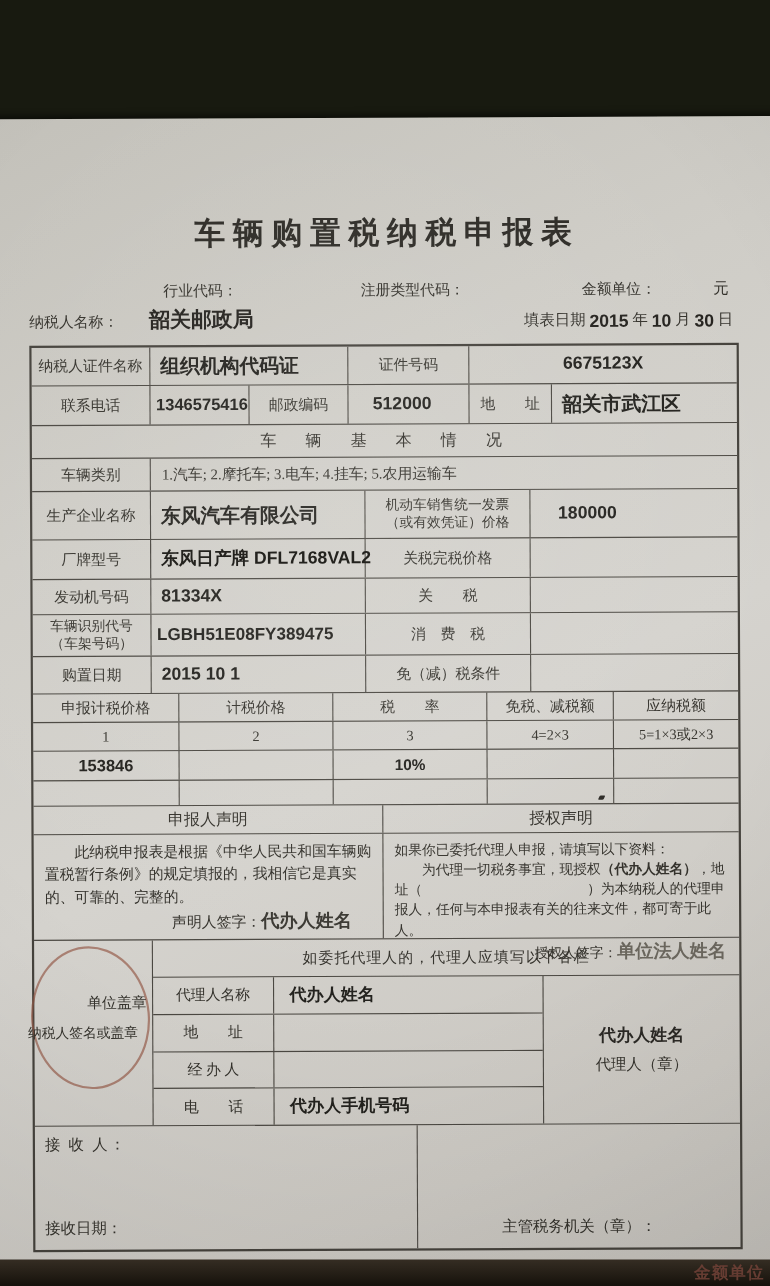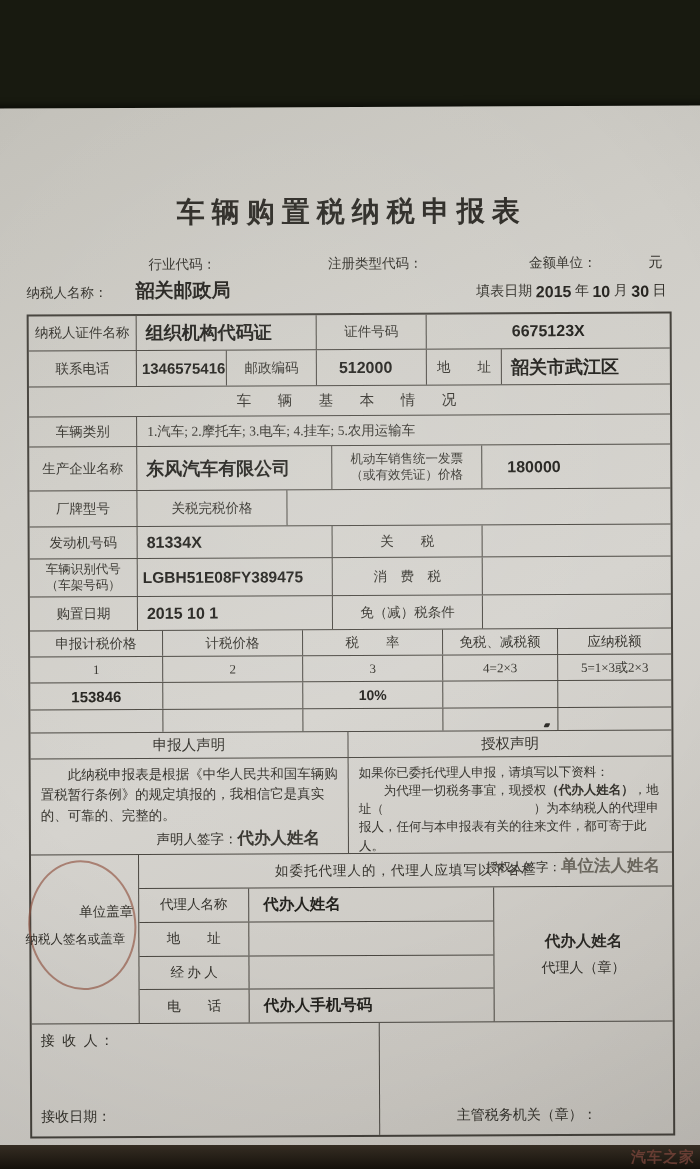--- a/index.html
+++ b/index.html
@@ -156,20 +156,21 @@
         <div class="td val" style="width:195px;font-size:18px">东风汽车有限公司</div>
         <div class="td lab two-line" style="width:150px">
           <span>机动车销售统一发票</span>
           <span>（或有效凭证）价格</span>
         </div>
         <div class="td val fx" style="padding-left:25px">180000</div>
       </div>
 
       <div class="tr" style="height:35px">
         <div class="td lab" style="width:107px">厂牌型号</div>
+        <div class="td val" style="width:195px;font-size:16px;white-space:nowrap;overflow:visible;z-index:2">东风日产牌 DFL7168VAL2</div>
         <div class="td lab" style="width:150px">关税完税价格</div>
         <div class="td val fx"></div>
       </div>
 
       <div class="tr" style="height:31px">
         <div class="td lab" style="width:107px">发动机号码</div>
         <div class="td val" style="width:195px">81334X</div>
         <div class="td lab" style="width:150px">关　　税</div>
         <div class="td val fx"></div>
       </div>
@@ -292,13 +293,13 @@
 
     </div>
 
     <div class="footer-note">本表一式二份（一车一表），一份由纳税人留存；一份由主管税务机关留存。</div>
 
   </div>
   <div class="shade"></div>
 </div>
 
 <div class="bg-bottom"></div>
-<div class="watermark">汽车之家</div>
+<div class="watermark">金额单位</div>
 
 </body></html>

